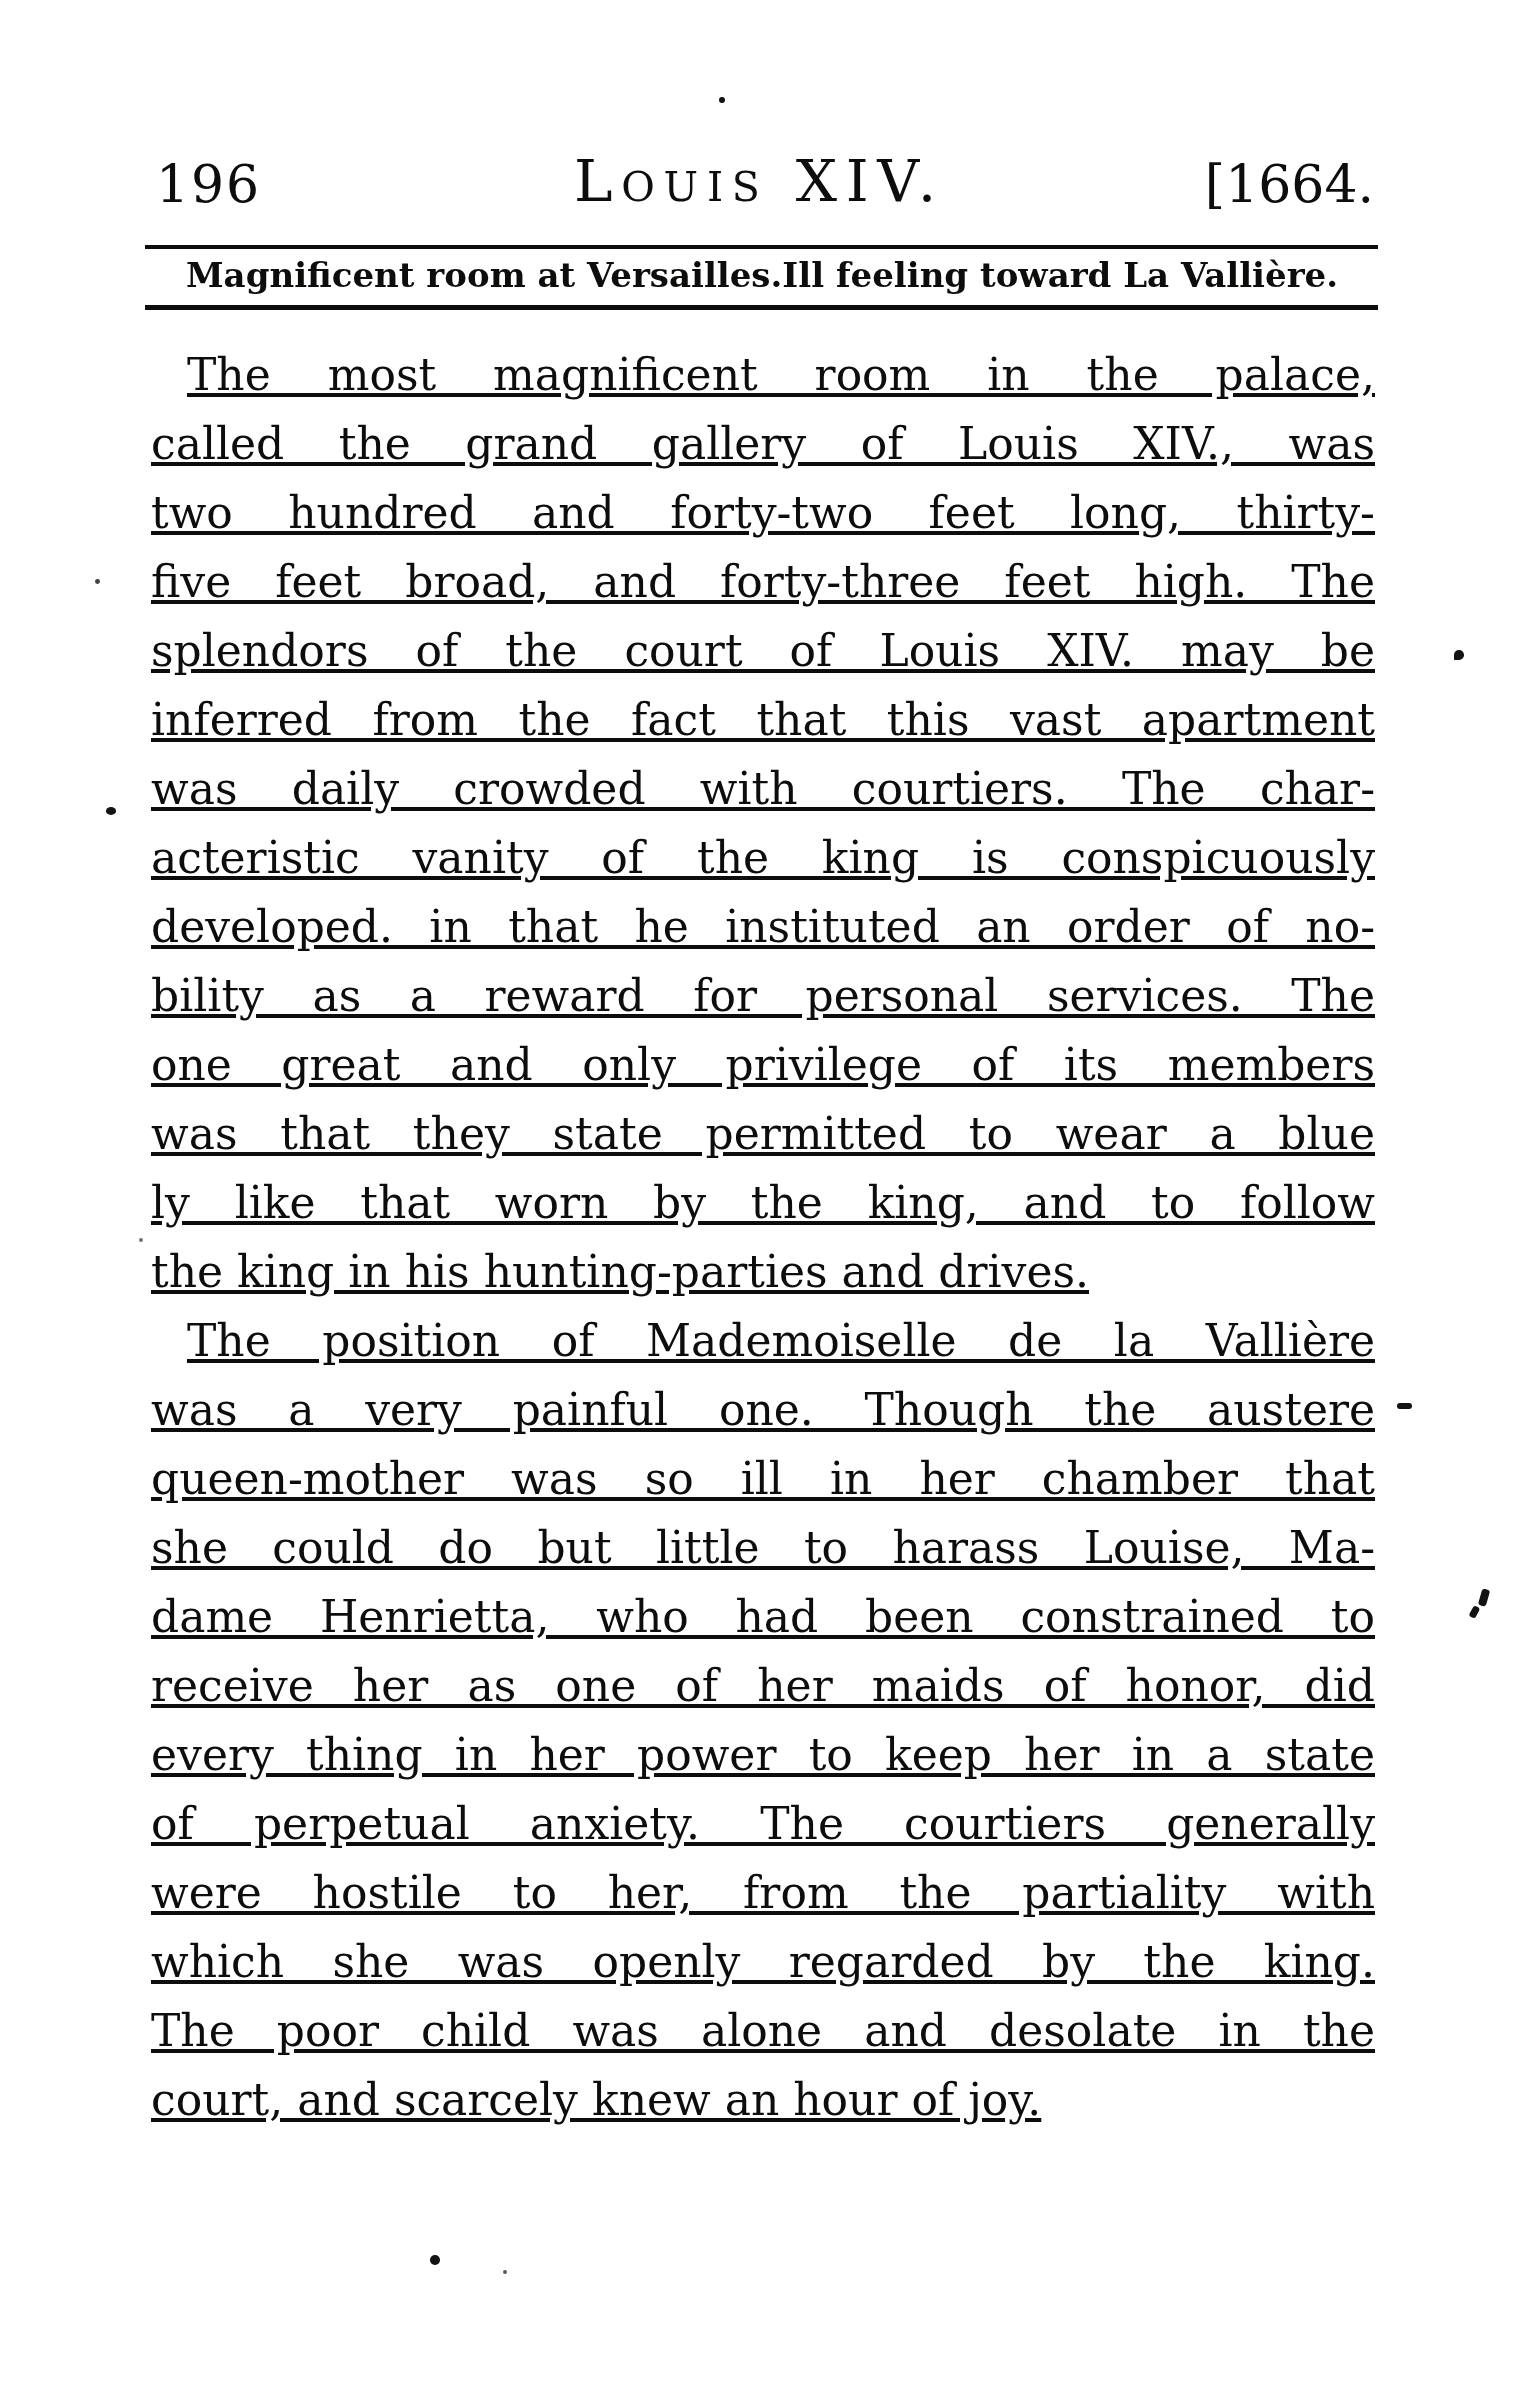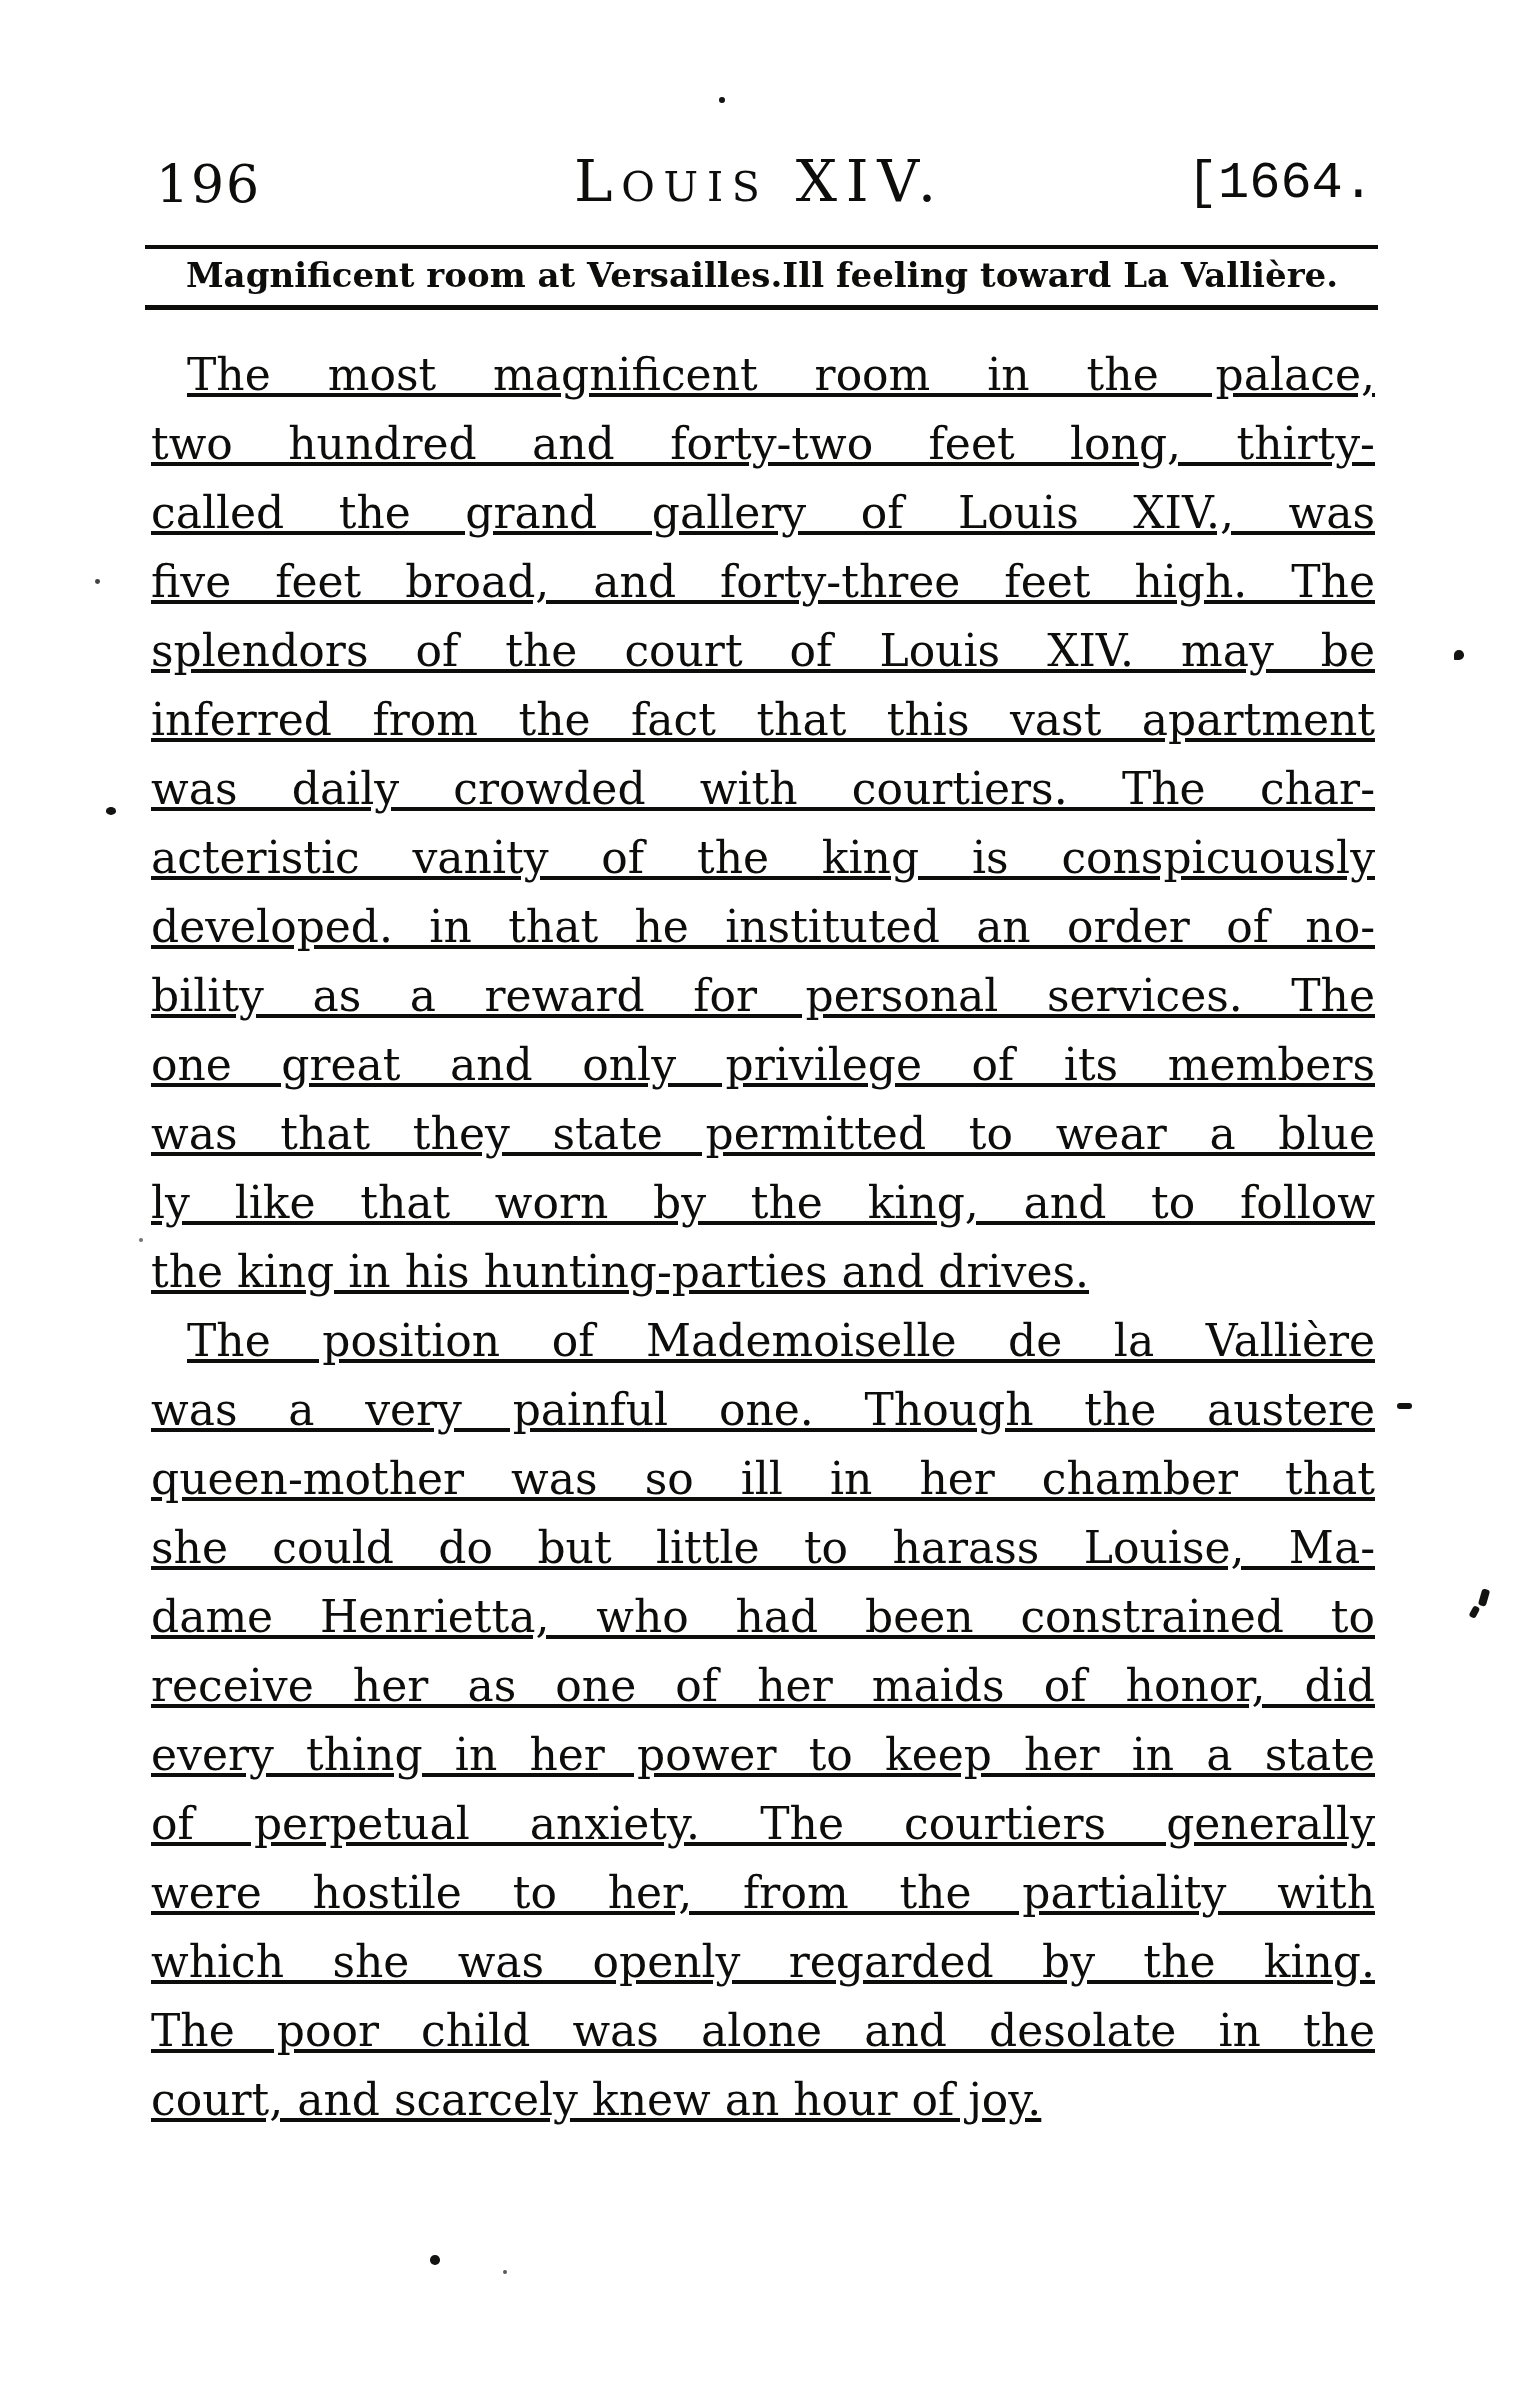--- a/index.html
+++ b/index.html
@@ -25,21 +25,20 @@
     text-align: center;
     font-variant: small-caps;
     font-size: 58px;
     letter-spacing: 8.7px;
     white-space: nowrap;
   }
   .yeartag {
     position: absolute;
     right: 145px; top: 154px;
     font-size: 52px;
-    font-family: Liberation Mono, monospace;
   }
   
   .rule { position: absolute; left: 145px; right: 141px; background: #0d0d0c; }
   .rule-top { top: 245px; height: 3.9px; }
   .rule-bottom { top: 305px; height: 4.8px; }
   .running-heads {
     position: absolute;
     left: 150px; right: 145px; top: 253px;
     display: flex;
     justify-content: center;
@@ -85,22 +84,22 @@
 
   <div class="rule rule-top"></div>
   <div class="running-heads">
     <span>Magnificent room at Versailles.</span>
     <span>Ill feeling toward La Vallière.</span>
   </div>
   <div class="rule rule-bottom"></div>
 
   <main class="body-text">
       <div class="line indent">The most magnificent room in the palace,</div>
+      <div class="line">called the grand gallery of Louis XIV., was</div>
       <div class="line">two hundred and forty-two feet long, thirty-</div>
-      <div class="line">called the grand gallery of Louis XIV., was</div>
       <div class="line">five feet broad, and forty-three feet high.  The</div>
       <div class="line">splendors of the court of Louis XIV. may be</div>
       <div class="line">inferred from the fact that this vast apartment</div>
       <div class="line">was daily crowded with courtiers.  The char-</div>
       <div class="line">acteristic vanity of the king is conspicuously</div>
       <div class="line">developed. in that he instituted an order of no-</div>
       <div class="line">bility as a reward for personal services.  The</div>
       <div class="line">one great and only privilege of its members</div>
       <div class="line">was that they state permitted to wear a blue</div>
       <div class="line">ly like that worn by the king, and to follow</div>

